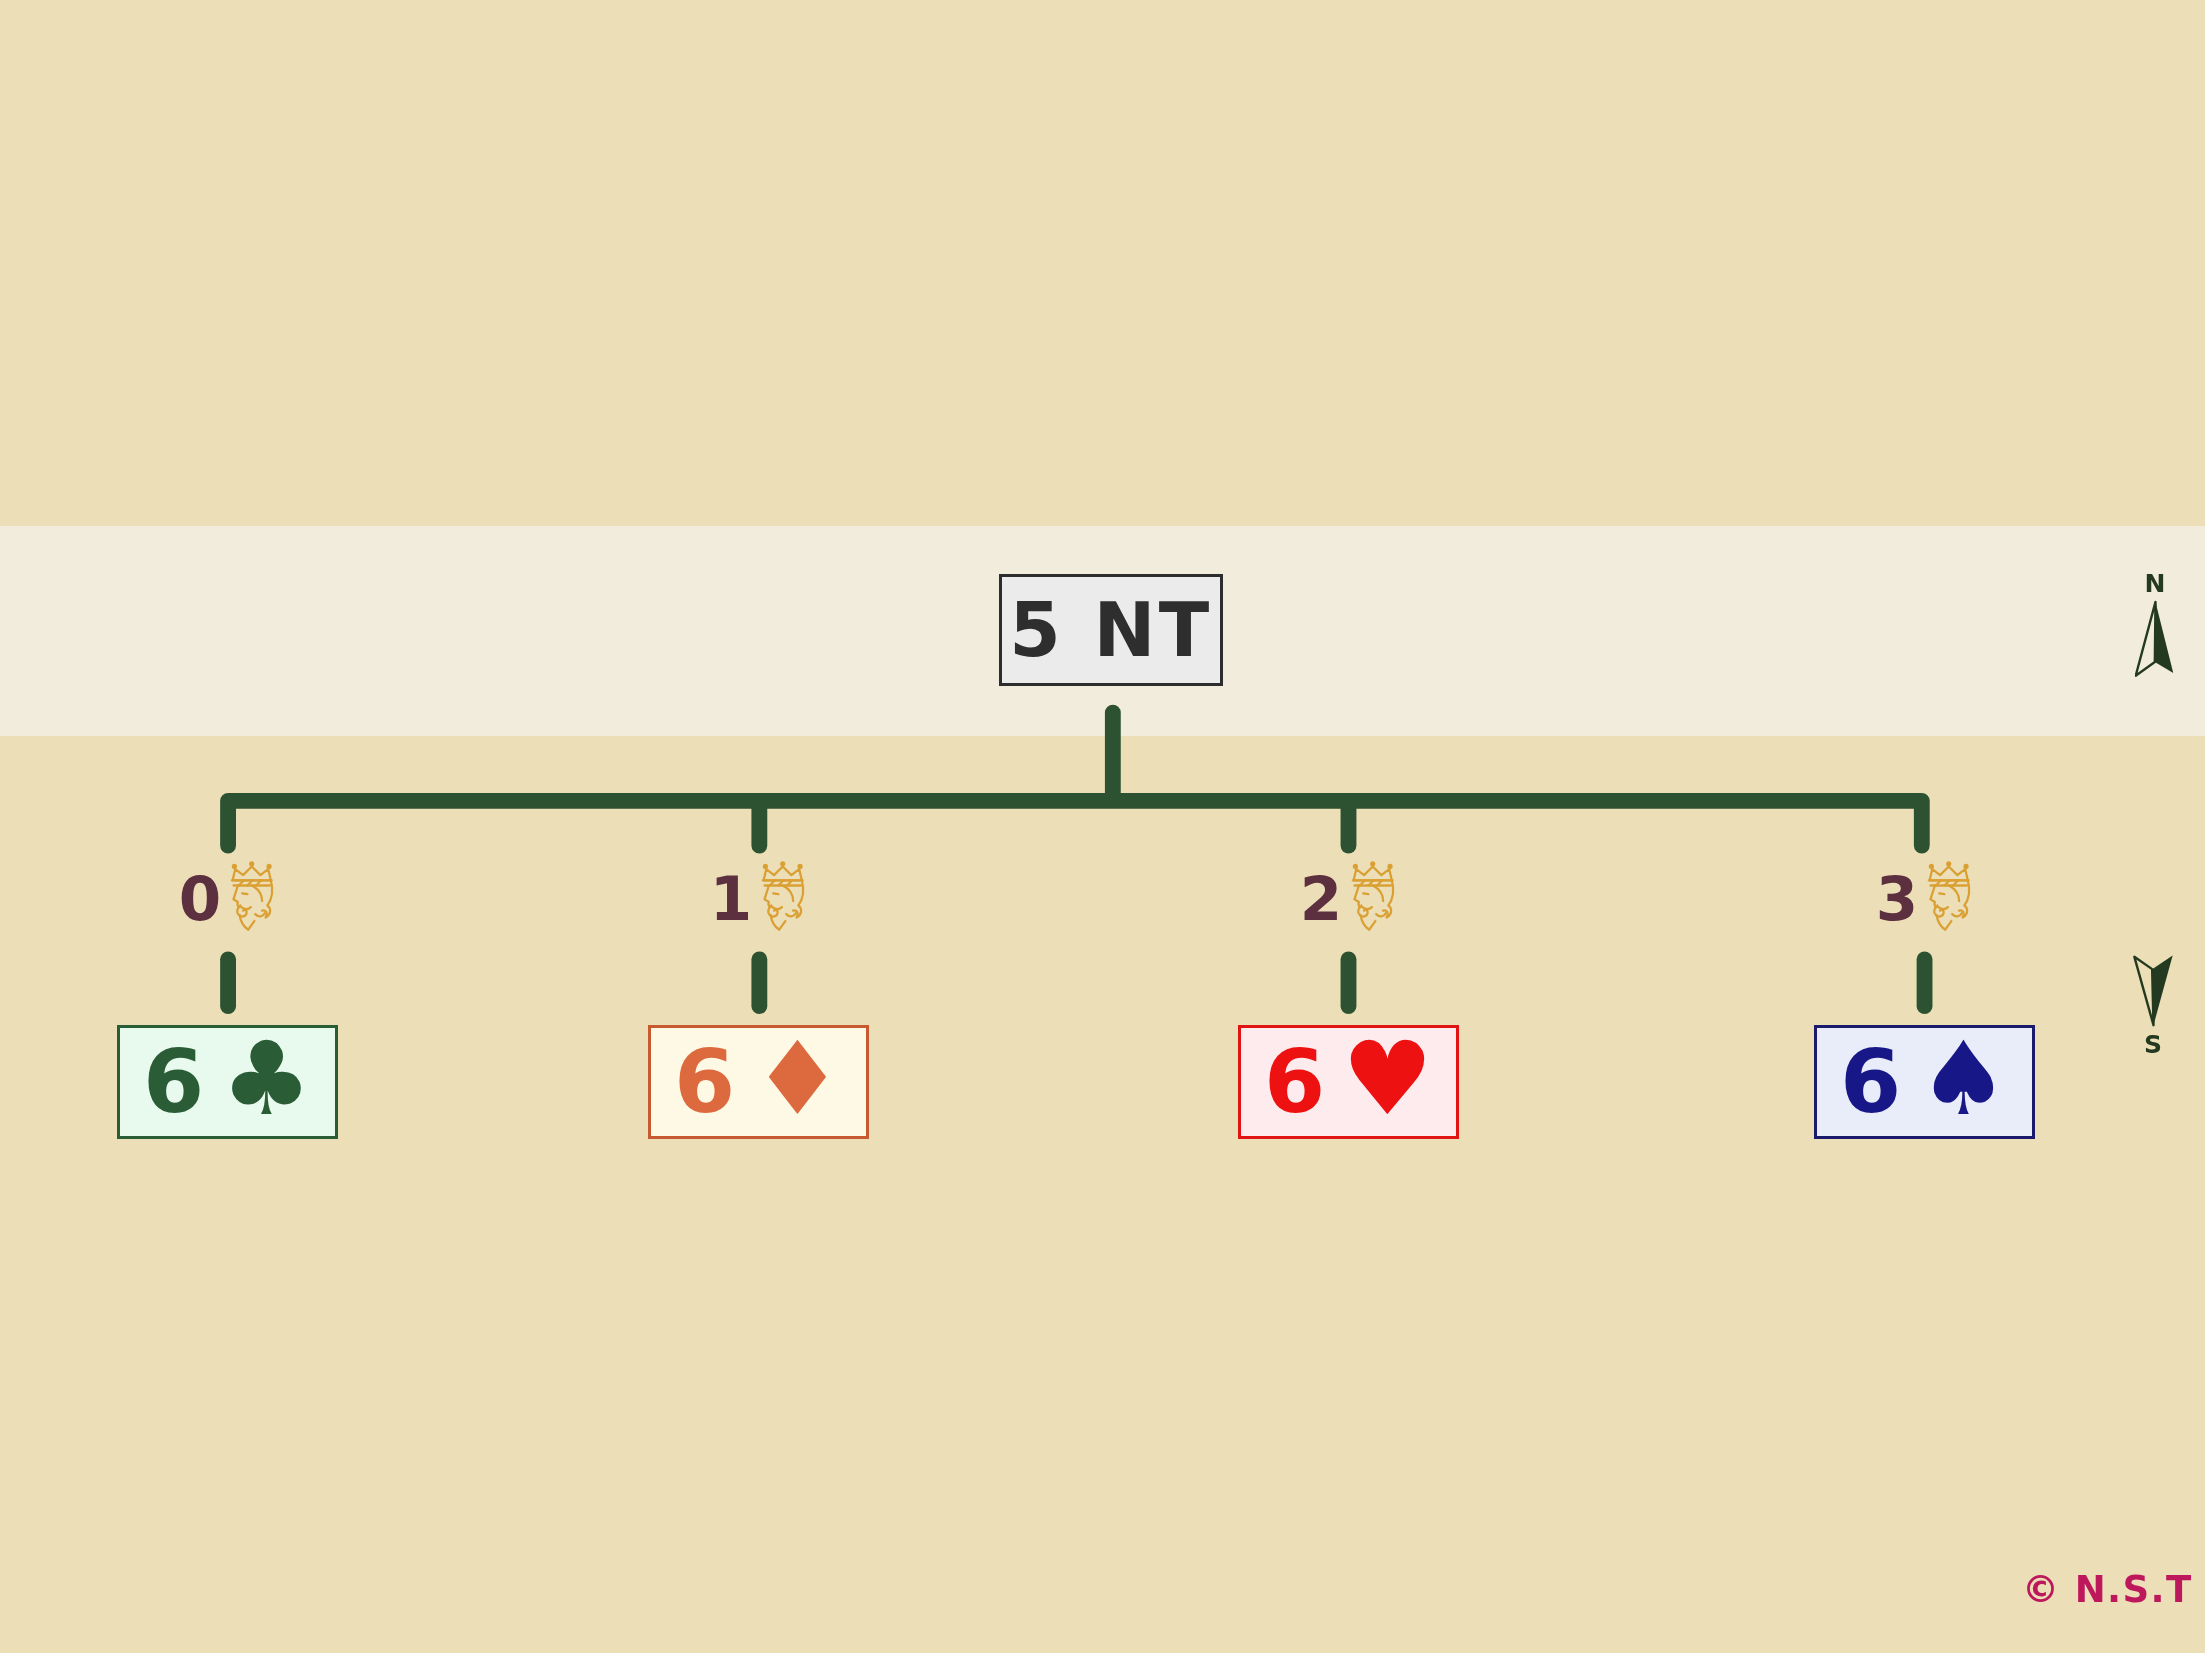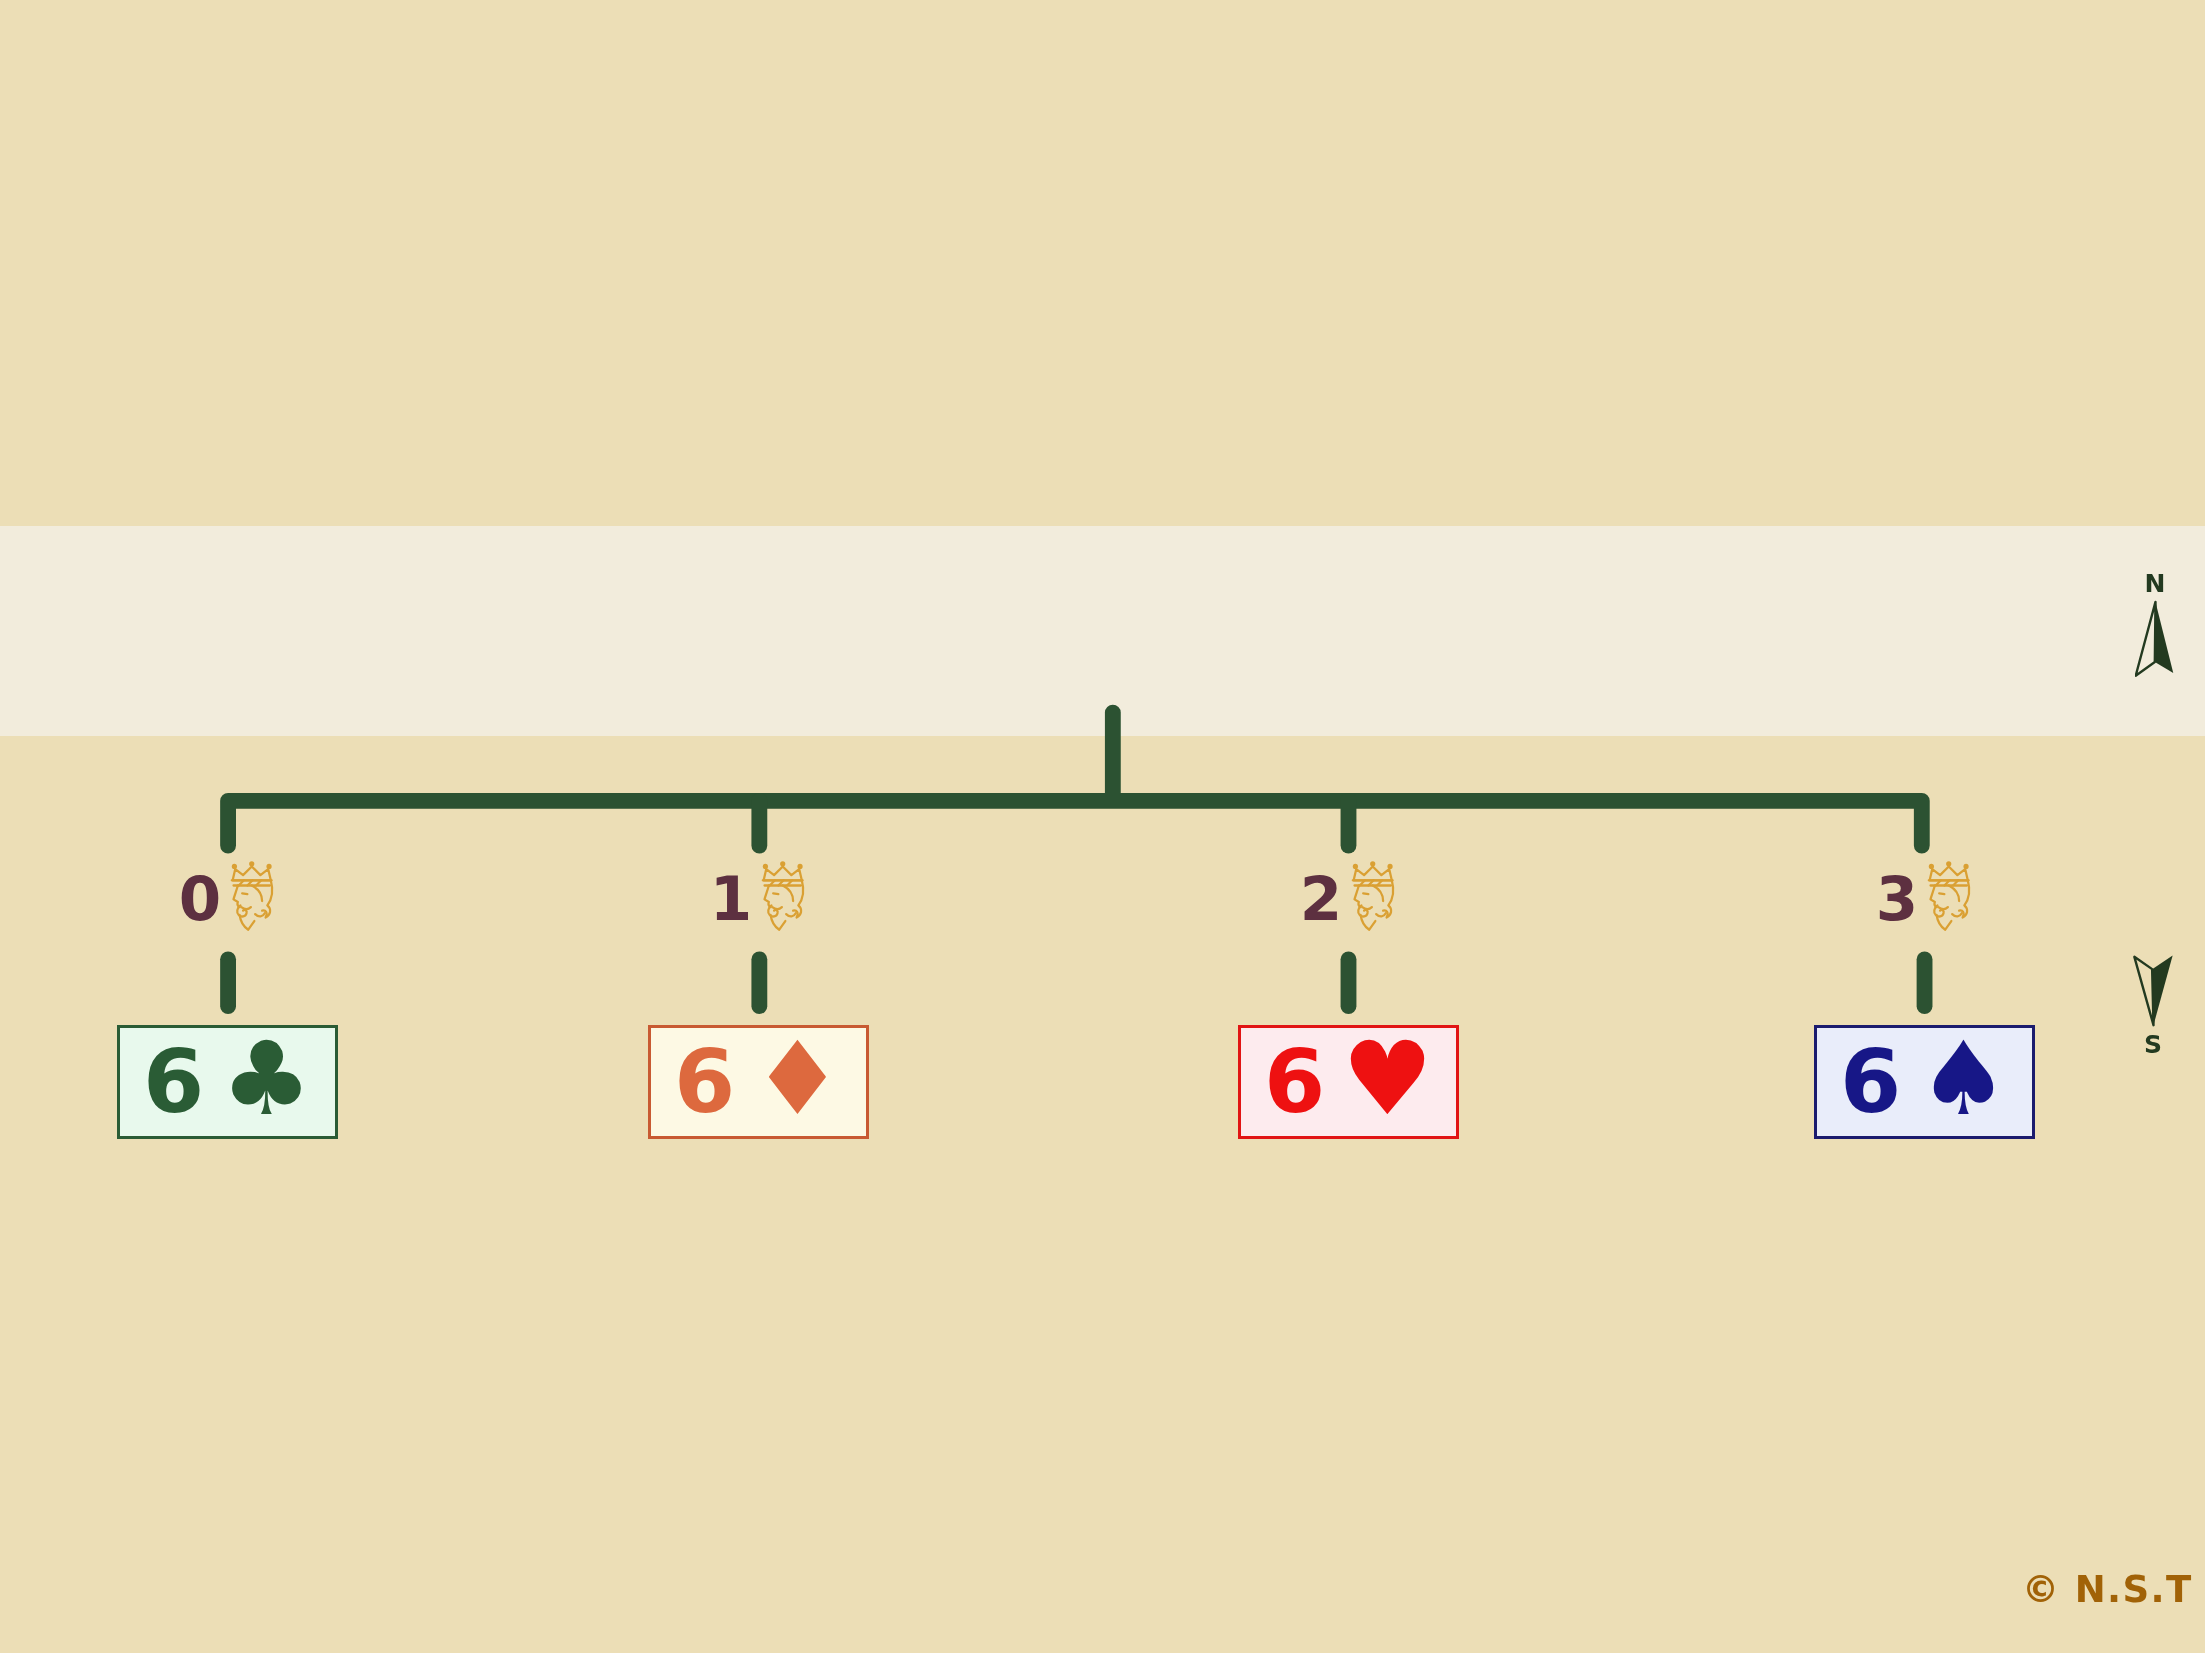--- a/index.html
+++ b/index.html
@@ -108,21 +108,21 @@
     line-height: 1;
   }
   .compass-north { left: 2131px; top: 571px; width: 48px; }
   .compass-south { left: 2129px; top: 954px; width: 48px; }
   .credit {
     position: absolute;
     left: 2022px;
     top: 1568px;
     font-size: 37px;
     font-weight: 700;
-    color: #a16207;
+    color: #be185d;
     letter-spacing: 1.4px;
     white-space: nowrap;
   }
   .hidden-defs { position: absolute; width: 0; height: 0; overflow: hidden; }
 </style>
 </head>
 <body>
 
 <div class="stage">
 
@@ -158,20 +158,23 @@
       <path d="M331 1227 L331 1162 L2789 1162 L2789 1227"></path>
       <path d="M1102 1162 L1102 1227"></path>
       <path d="M1957 1162 L1957 1227"></path>
       <path d="M331 1392 L331 1460"></path>
       <path d="M1102 1392 L1102 1460"></path>
       <path d="M1957 1392 L1957 1460"></path>
       <path d="M2793 1392 L2793 1460"></path>
     </g>
   </svg>
 
+  <div class="root-box">
+    <span>5 NT</span>
+  </div>
 
   <div class="branch-label" style="left:228px">
     <span class="kings-num">0</span>
     <svg class="king-svg" viewBox="0 0 76 112" width="52" height="77">
         <use href="#kingsym"></use>
       </svg>
   </div>
   <div class="branch-label" style="left:759px">
     <span class="kings-num">1</span>
     <svg class="king-svg" viewBox="0 0 76 112" width="52" height="77">

